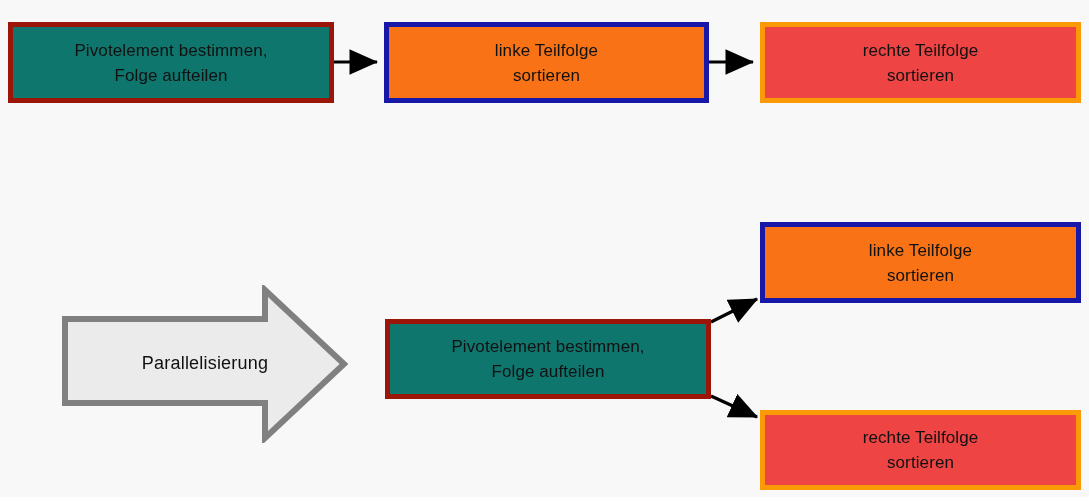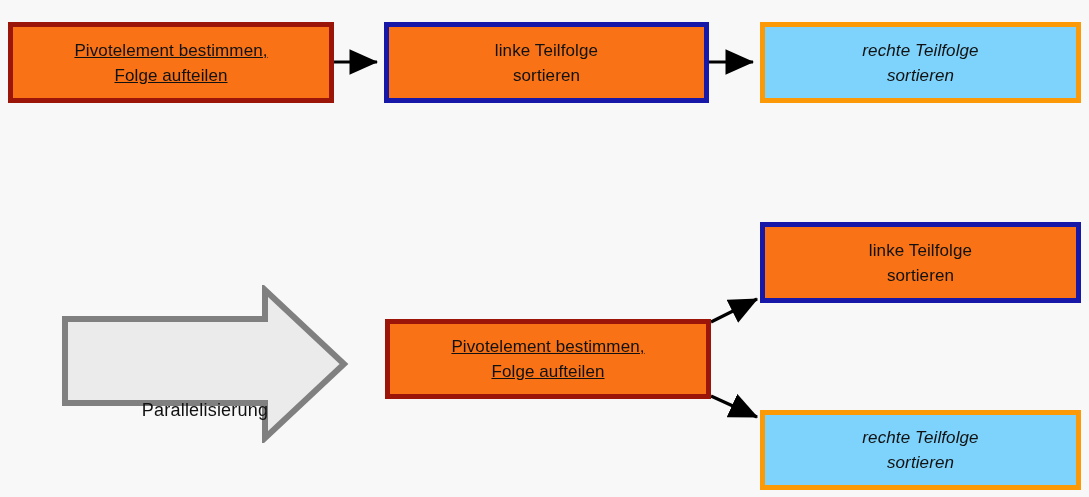--- a/index.html
+++ b/index.html
@@ -26,35 +26,33 @@
     justify-content: center;
     text-align: center;
     color: #111111;
     font-size: 17px;
     line-height: 25px;
     letter-spacing: 0.1px;
     white-space: pre-line;
     border-style: solid;
   }
   .node-red {
-    background: #f97316;
+    background: #0f766e;
     border-color: #9b1508;
     border-width: 5px;
-    text-decoration: underline;
   }
   .node-blue {
     background: #f97316;
     border-color: #1818a8;
     border-width: 5px;
   }
   .node-yellow {
-    background: #7dd3fc;
+    background: #ef4444;
     border-color: #fb9a06;
     border-width: 5px;
-    font-style: italic;
   }
   .arrow-svg {
     position: absolute;
     left: 0;
     top: 0;
     width: 1089px;
     height: 497px;
     overflow: visible;
   }
   .block-arrow {
@@ -99,21 +97,21 @@
   <div class="node node-blue" style="left:384px; top:22px; width:325px; height:81px;">linke Teilfolge
 sortieren</div>
 
   <div class="node node-yellow" style="left:760px; top:22px; width:321px; height:81px;">rechte Teilfolge
 sortieren</div>
 
   <div class="block-arrow" style="left:60px; top:285px; width:290px; height:158px;">
     <svg width="290" height="158" viewBox="0 0 290 158">
       <path d="M5,34 L205,34 L205,5 L284,79 L205,153 L205,118 L5,118 Z" fill="#ebebeb" stroke="#808080" stroke-width="6" stroke-linejoin="miter"></path>
     </svg>
-    <span class="block-arrow-label" style="left:0; top:68px; padding-right:86px;margin-top:47px;">Parallelisierung</span>
+    <span class="block-arrow-label" style="left:0; top:68px; padding-right:86px;">Parallelisierung</span>
   </div>
 
   <div class="node node-red" style="left:385px; top:319px; width:326px; height:80px;">Pivotelement bestimmen,
 Folge aufteilen</div>
 
   <div class="node node-blue" style="left:760px; top:222px; width:321px; height:81px;">linke Teilfolge
 sortieren</div>
 
   <div class="node node-yellow" style="left:760px; top:410px; width:321px; height:80px;">rechte Teilfolge
 sortieren</div>

